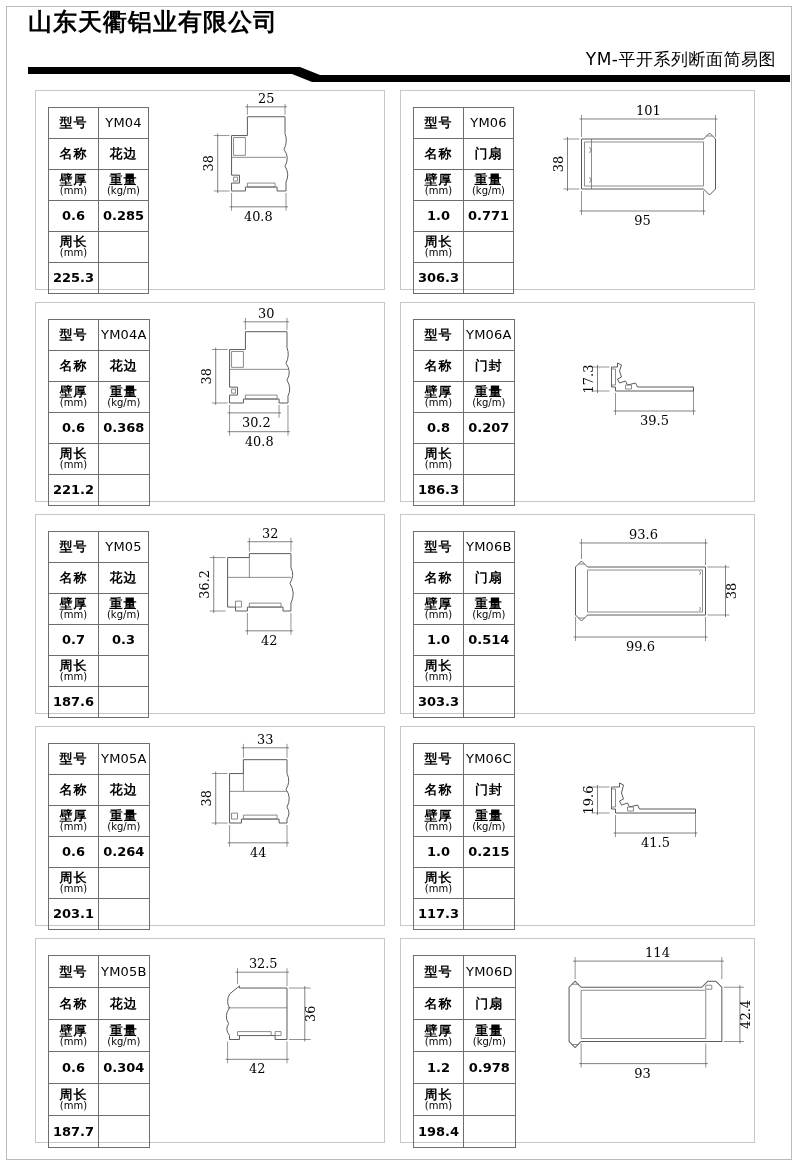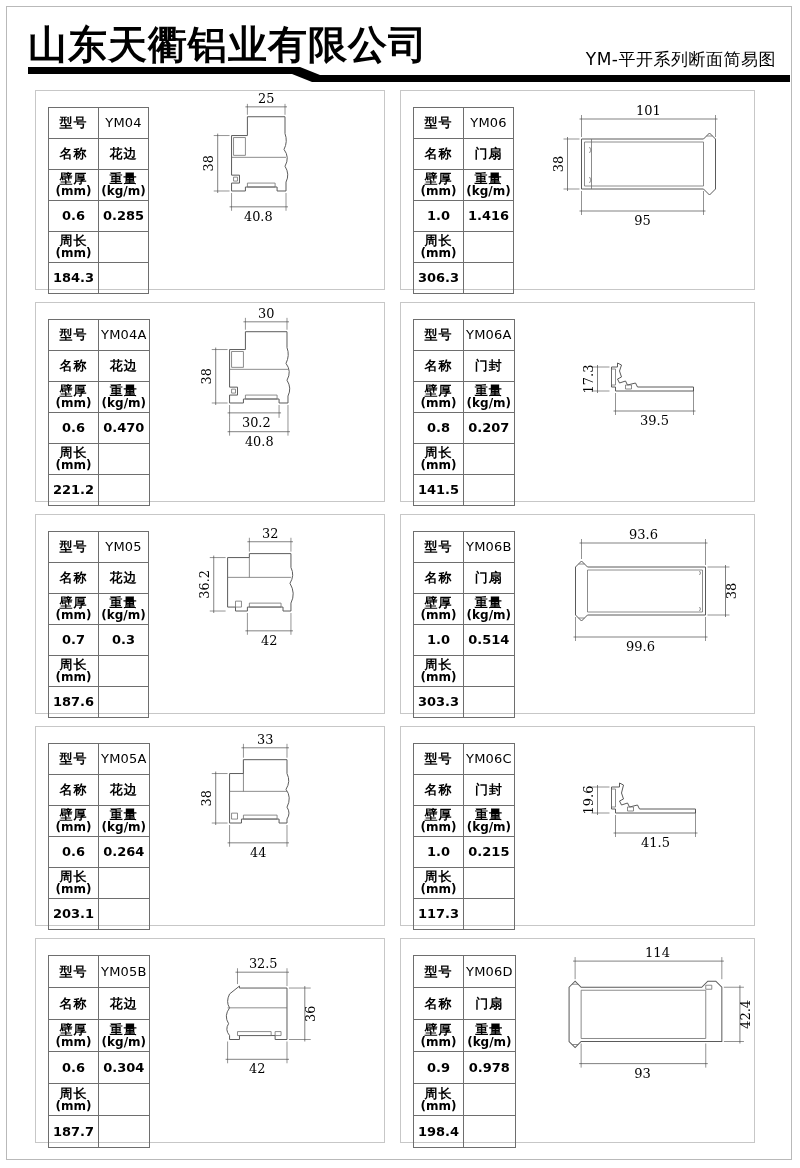--- a/index.html
+++ b/index.html
@@ -9,22 +9,22 @@
     font-family:"DejaVu Sans","Liberation Sans",sans-serif;
     color:#000;
   }
   .page-frame{
     position:absolute;left:6px;top:6px;width:786px;height:1154px;
     border:1px solid #b9b9b9;box-sizing:border-box;
   }
   
   .header{position:absolute;left:0;top:0;width:800px;height:88px;}
   .company{
-    position:absolute;left:28px;top:18px;
-    font-size:39px;font-weight:bold;letter-spacing:1px;
+    position:absolute;left:28px;top:6px;
+    font-size:24px;font-weight:bold;letter-spacing:1px;
     font-family:Liberation Sans, sans-serif;
     white-space:nowrap;
   }
   .series{
     position:absolute;right:24px;top:48px;
     font-size:17px;font-weight:normal;letter-spacing:0.5px;
     white-space:nowrap;
   }
   .banner{position:absolute;left:0;top:55px;width:800px;height:30px;}
   
@@ -56,21 +56,21 @@
     height:30px;
     text-align:center;
     vertical-align:middle;
     font-size:13px;
     padding:0 2px;
     line-height:1.05;
     white-space:nowrap;
   }
   .card.r4 .spec-table td{height:31px;}
   .cjk{font-size:14px;font-weight:600;letter-spacing:1px;}
-  .unit{display:block;font-size:12px;font-weight:700;letter-spacing:0;margin-top:-1px;}
+  .unit{display:block;font-size:10px;font-weight:400;letter-spacing:0;margin-top:-1px;}
   .val{font-size:13px;letter-spacing:0;font-weight:bold;}
   .model{font-size:12px;letter-spacing:0.2px;margin-left:20px;}
   .blank{}
 
   .draw{
     position:absolute;left:152px;top:0;right:0;bottom:0;
   }
   .draw svg{display:block;width:100%;height:100%;}
   .dim{font-family:"DejaVu Serif","Liberation Serif",serif;font-size:13px;fill:#000;}
   .prof{fill:none;stroke:#5a5a5a;stroke-width:1;}
@@ -110,21 +110,21 @@
       </tr>
       <tr>
         <td class="val">0.6</td>
         <td class="val">0.285</td>
       </tr>
       <tr>
         <td class="cjk"><span>周长</span><span class="unit">(mm)</span></td>
         <td class="blank"></td>
       </tr>
       <tr>
-        <td class="val">184.3</td>
+        <td class="val">225.3</td>
         <td class="blank"></td>
       </tr>
     </tbody>
       </table>
     <div class="draw">
       <svg viewBox="0 0 198 198">
 
         <path class="prof" d="M60,25 L98,25 L98,42 Q101,50 97,58 Q103,66 98,75 Q103,83 99,91 L99,100 L90,100 L90,96 L58,96 L58,100 L44,100 L44,92 L52,92 L52,84 L44,84 L44,44 L60,44 Z"></path>
         <path class="profthin" d="M44,66 L99,66"></path>
         <path class="profthin" d="M46,46 L58,46 L58,64 L46,64 Z"></path>
@@ -159,21 +159,21 @@
       <tr>
         <td class="cjk">名称</td>
         <td class="cjk">门扇</td>
       </tr>
       <tr>
         <td class="cjk"><span>壁厚</span><span class="unit">(mm)</span></td>
         <td class="cjk"><span>重量</span><span class="unit">(kg/m)</span></td>
       </tr>
       <tr>
         <td class="val">1.0</td>
-        <td class="val">1.416</td>
+        <td class="val">0.771</td>
       </tr>
       <tr>
         <td class="cjk"><span>周长</span><span class="unit">(mm)</span></td>
         <td class="blank"></td>
       </tr>
       <tr>
         <td class="val">306.3</td>
         <td class="blank"></td>
       </tr>
     </tbody>
@@ -216,21 +216,21 @@
       <tr>
         <td class="cjk">名称</td>
         <td class="cjk">花边</td>
       </tr>
       <tr>
         <td class="cjk"><span>壁厚</span><span class="unit">(mm)</span></td>
         <td class="cjk"><span>重量</span><span class="unit">(kg/m)</span></td>
       </tr>
       <tr>
         <td class="val">0.6</td>
-        <td class="val">0.470</td>
+        <td class="val">0.368</td>
       </tr>
       <tr>
         <td class="cjk"><span>周长</span><span class="unit">(mm)</span></td>
         <td class="blank"></td>
       </tr>
       <tr>
         <td class="val">221.2</td>
         <td class="blank"></td>
       </tr>
     </tbody>
@@ -283,21 +283,21 @@
       </tr>
       <tr>
         <td class="val">0.8</td>
         <td class="val">0.207</td>
       </tr>
       <tr>
         <td class="cjk"><span>周长</span><span class="unit">(mm)</span></td>
         <td class="blank"></td>
       </tr>
       <tr>
-        <td class="val">141.5</td>
+        <td class="val">186.3</td>
         <td class="blank"></td>
       </tr>
     </tbody>
       </table>
     <div class="draw">
       <svg viewBox="0 0 200 198">
 
         <path class="prof" d="M58,64 L64,64 L64,60 L68,62 L66,68 L68,74 L64,76 L66,80 L72,78 L74,82 L82,80 L84,84 L140,84 L140,88 L62,88 L62,84 L58,84 Z"></path>
         <path class="profthin" d="M58,66 L62,66 L62,82 L58,82 Z"></path>
         <path class="profthin" d="M72,82 L78,82 L78,86 L72,86 Z"></path>
@@ -593,21 +593,21 @@
       </tr>
       <tr>
         <td class="cjk">名称</td>
         <td class="cjk">门扇</td>
       </tr>
       <tr>
         <td class="cjk"><span>壁厚</span><span class="unit">(mm)</span></td>
         <td class="cjk"><span>重量</span><span class="unit">(kg/m)</span></td>
       </tr>
       <tr>
-        <td class="val">0.9</td>
+        <td class="val">1.2</td>
         <td class="val">0.978</td>
       </tr>
       <tr>
         <td class="cjk"><span>周长</span><span class="unit">(mm)</span></td>
         <td class="blank"></td>
       </tr>
       <tr>
         <td class="val">198.4</td>
         <td class="blank"></td>
       </tr>

